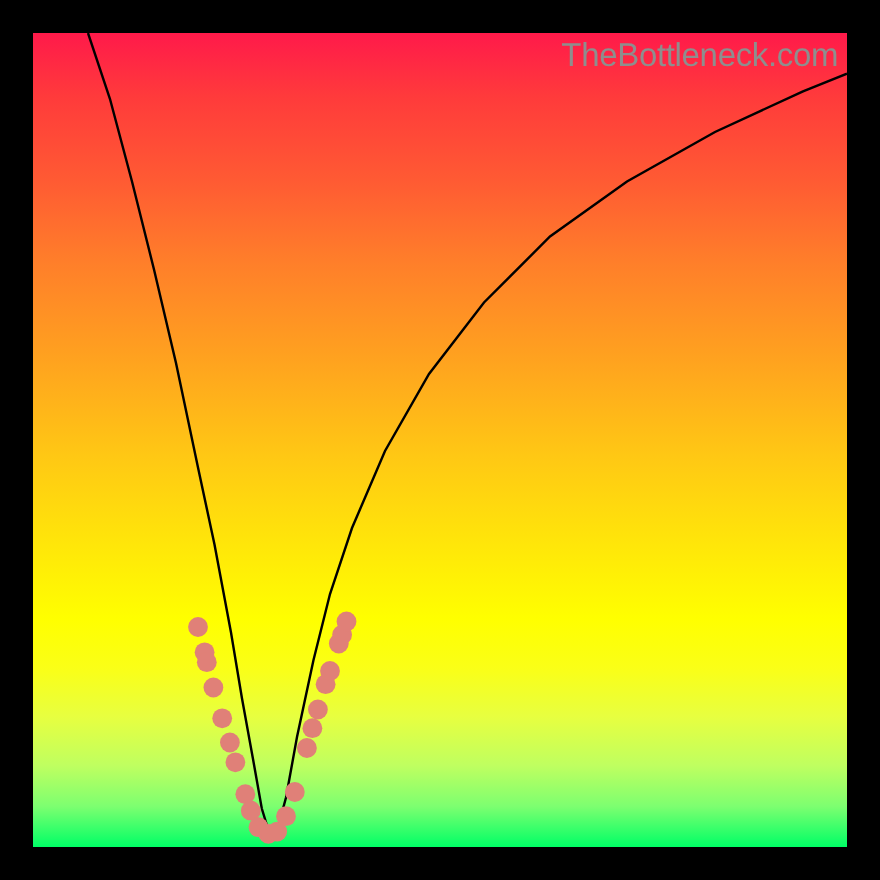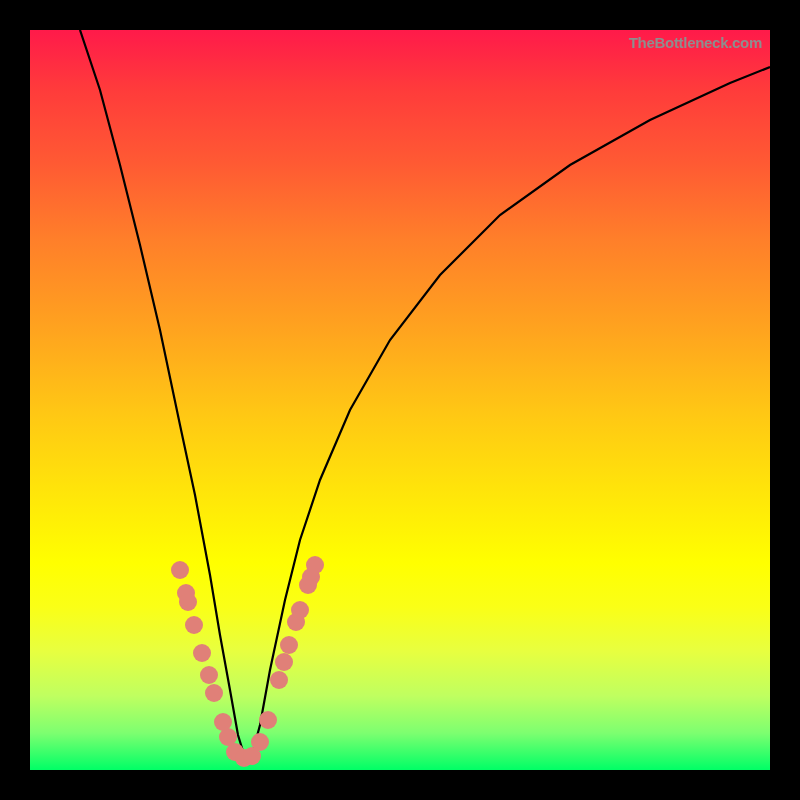--- a/index.html
+++ b/index.html
@@ -30,23 +30,23 @@
       #bfff60 90%,
       #7dff70 95%,
       #00ff66 100%);
     overflow: hidden;
   }
   .watermark {
     position: absolute;
     top: 4px;
     right: 8px;
     font-family: Arial, Helvetica, sans-serif;
-    font-size: 15px;
+    font-size: 30px;
     color: #8e8e8e;
-    font-weight: 700;
+    font-weight: 400;
     letter-spacing: -0.3px;
   }
   svg { position: absolute; left: 0; top: 0; }
   .curve { stroke: #000; stroke-width: 2.2; fill: none; }
   .dot { fill: #e08078; }
 </style>
 </head>
 <body>
 
 <div class="outer">

